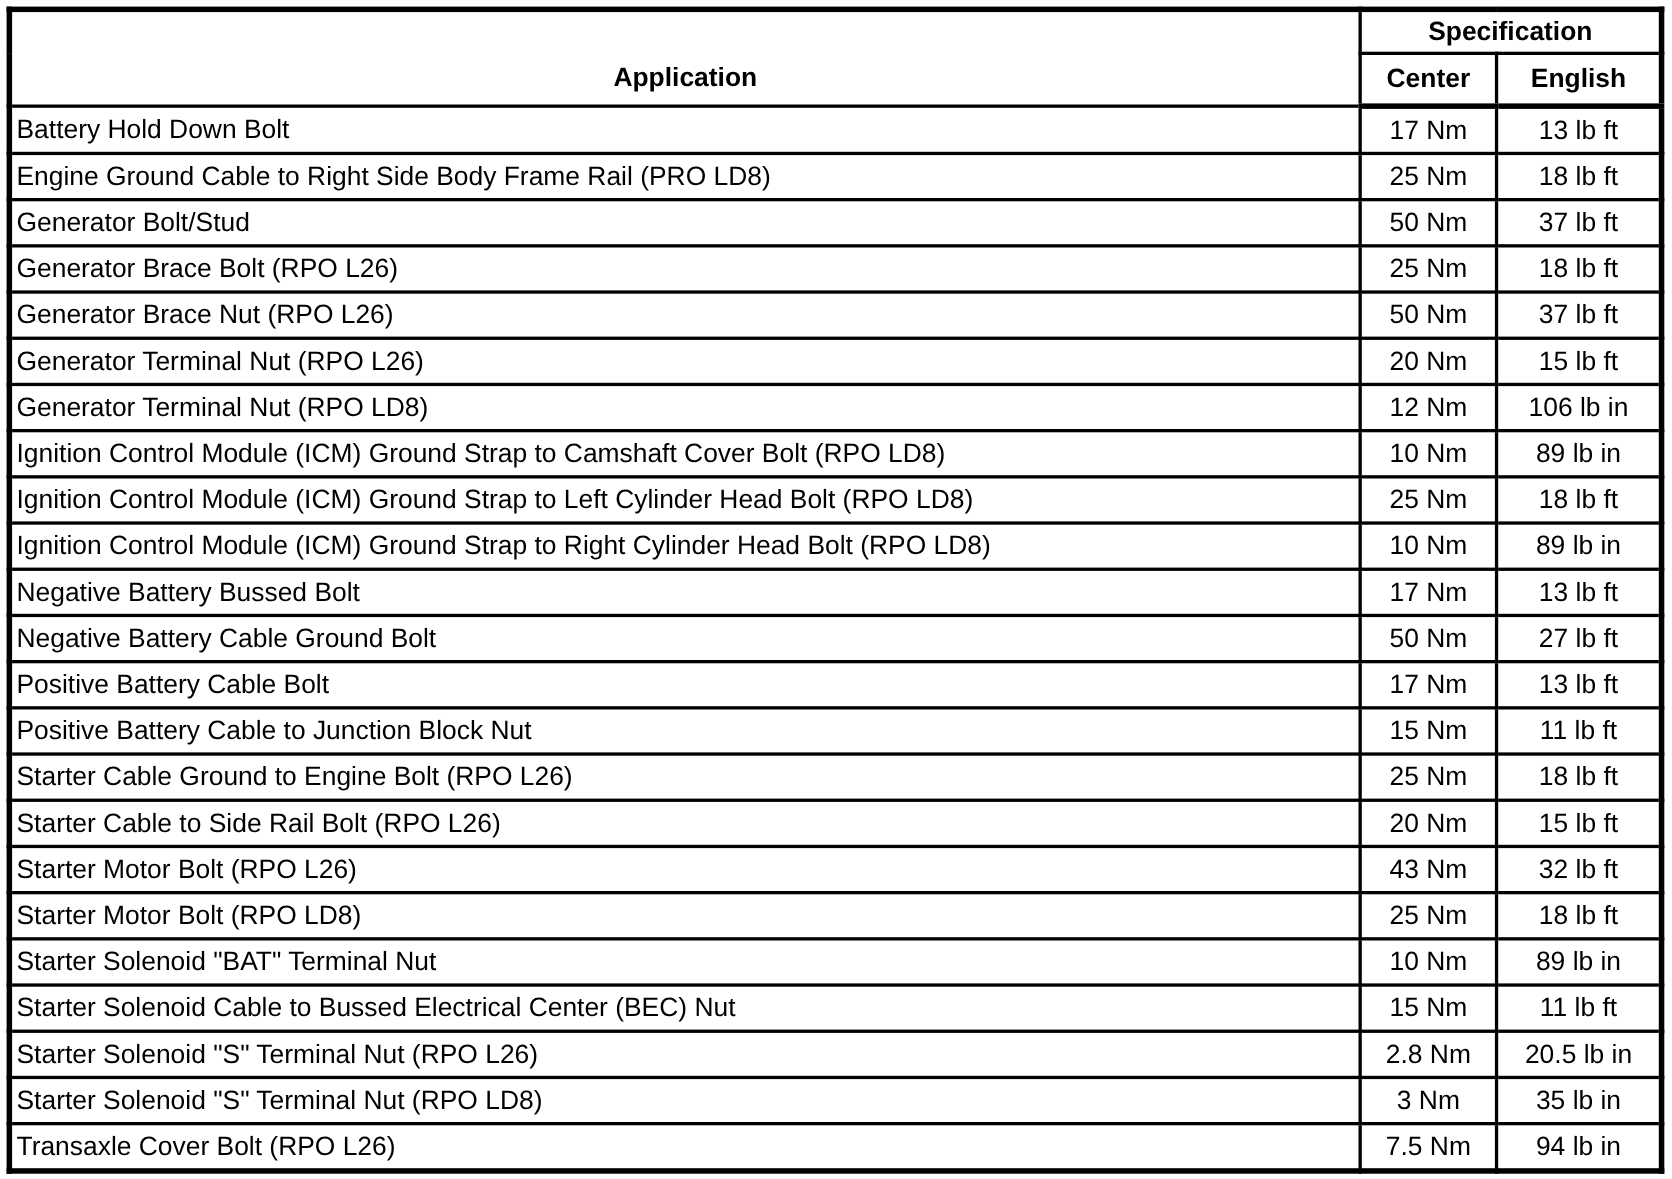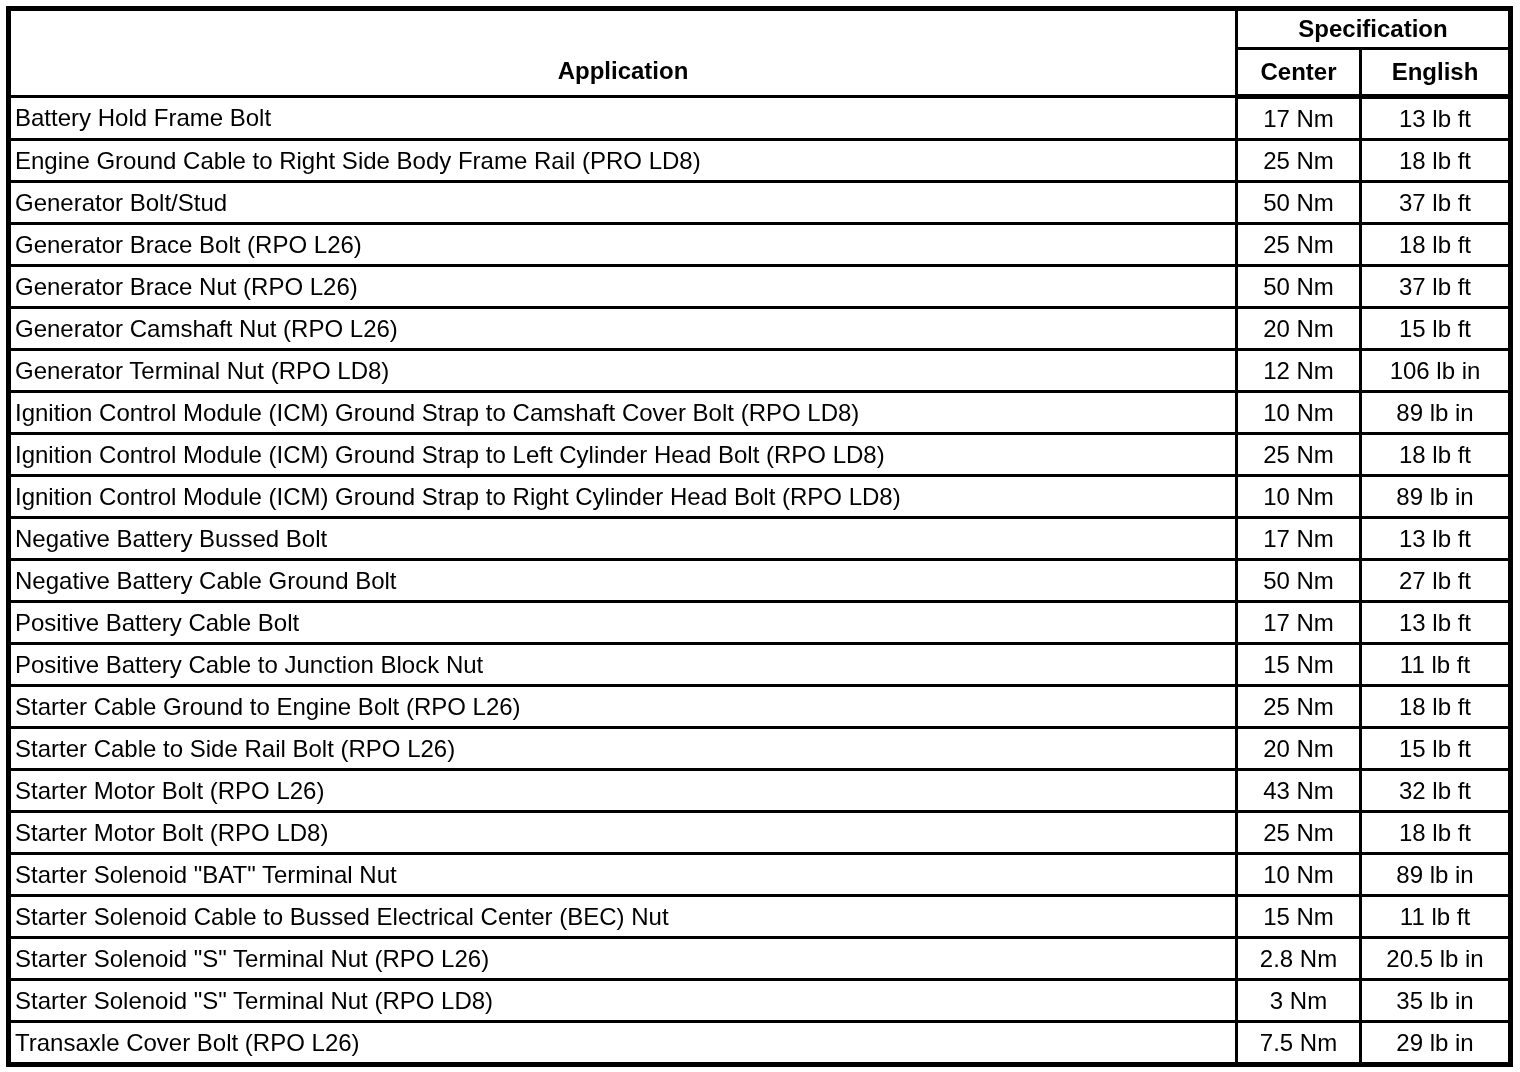--- a/index.html
+++ b/index.html
@@ -81,21 +81,21 @@
         <th class="app-head" rowspan="2">Application</th>
         <th class="spec-head" colspan="2">Specification</th>
       </tr>
       <tr class="header-bottom">
         <th>Center</th>
         <th>English</th>
       </tr>
     </thead>
     <tbody>
   <tr>
-    <td class="app">Battery Hold Frame Bolt</td>
+    <td class="app">Battery Hold Down Bolt</td>
     <td class="num">17 Nm</td>
     <td class="num">13 lb ft</td>
   </tr>
 
   <tr>
     <td class="app">Engine Ground Cable to Right Side Body Frame Rail (PRO LD8)</td>
     <td class="num">25 Nm</td>
     <td class="num">18 lb ft</td>
   </tr>
 
@@ -111,21 +111,21 @@
     <td class="num">18 lb ft</td>
   </tr>
 
   <tr>
     <td class="app">Generator Brace Nut (RPO L26)</td>
     <td class="num">50 Nm</td>
     <td class="num">37 lb ft</td>
   </tr>
 
   <tr>
-    <td class="app">Generator Camshaft Nut (RPO L26)</td>
+    <td class="app">Generator Terminal Nut (RPO L26)</td>
     <td class="num">20 Nm</td>
     <td class="num">15 lb ft</td>
   </tr>
 
   <tr>
     <td class="app">Generator Terminal Nut (RPO LD8)</td>
     <td class="num">12 Nm</td>
     <td class="num">106 lb in</td>
   </tr>
 
@@ -215,17 +215,17 @@
 
   <tr>
     <td class="app">Starter Solenoid "S" Terminal Nut (RPO LD8)</td>
     <td class="num">3 Nm</td>
     <td class="num">35 lb in</td>
   </tr>
 
   <tr>
     <td class="app">Transaxle Cover Bolt (RPO L26)</td>
     <td class="num">7.5 Nm</td>
-    <td class="num">29 lb in</td>
+    <td class="num">94 lb in</td>
   </tr>
 </tbody>
   </table>
 </div>
 
 </body></html>

